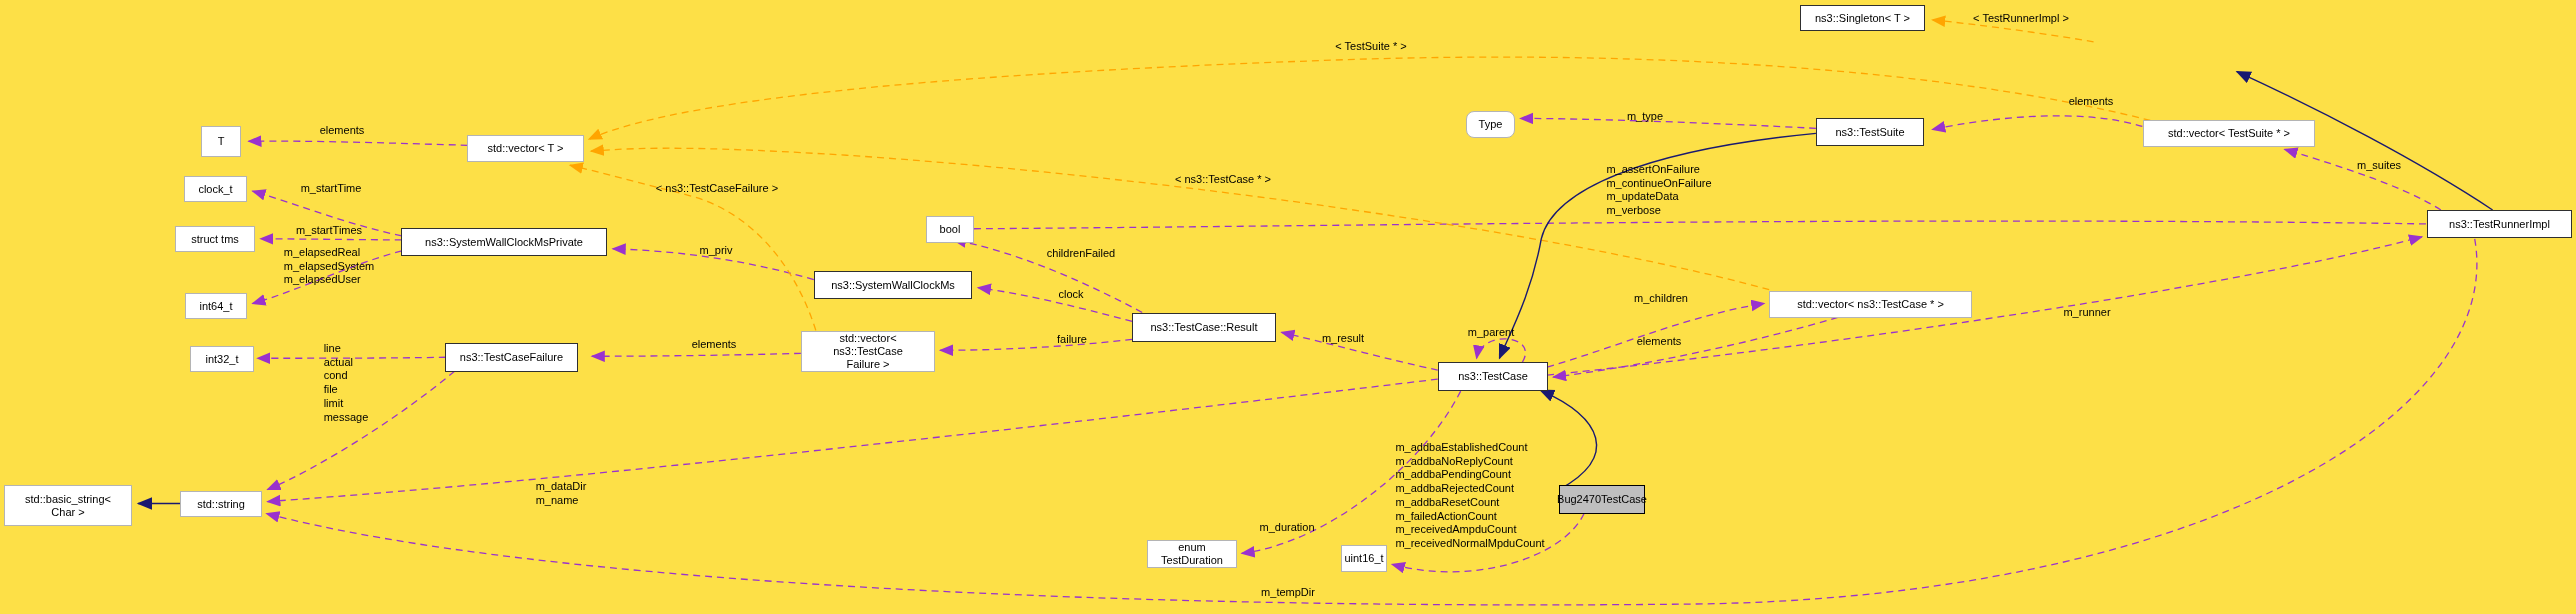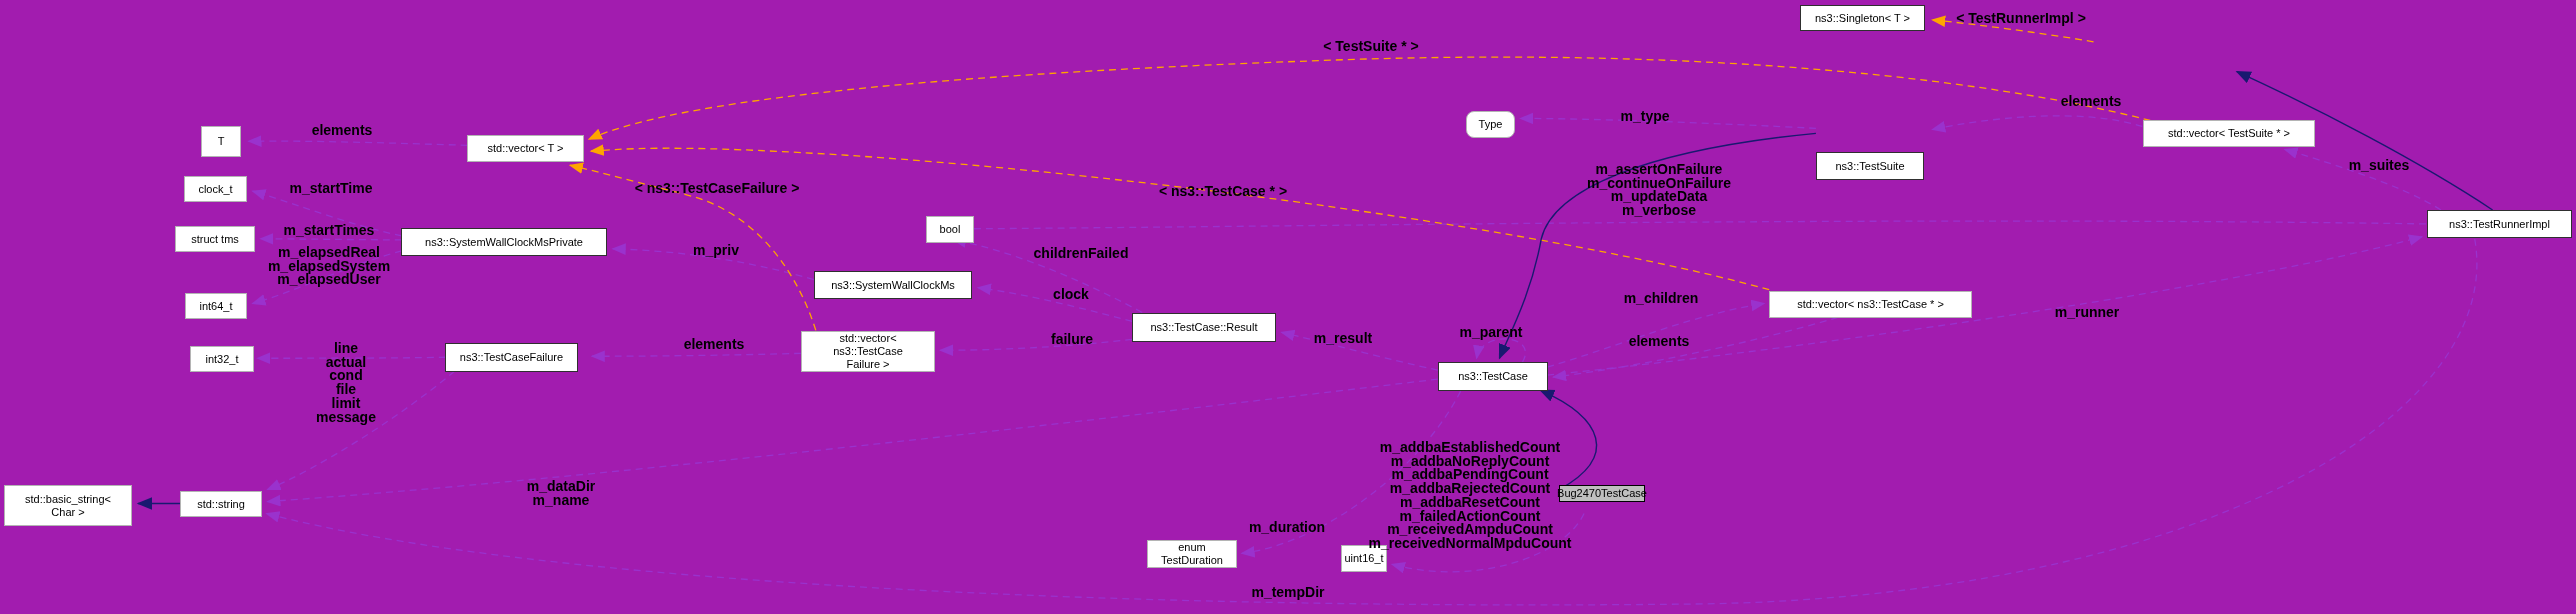--- a/index.html
+++ b/index.html
@@ -1,31 +1,31 @@
 <!DOCTYPE html>
 <html><head>
 <meta charset="utf-8">
 <style>
   html,body{margin:0;padding:0;background:#ffffff;}
   .wrap{
-    position:relative;width:2576px;height:614px;background:#a21caf;
+    position:relative;width:2576px;height:614px;background:#fde047;
     font-family:"Liberation Sans", sans-serif;overflow:hidden;
   }
   svg.edges{position:absolute;left:0;top:0;z-index:1;}
   .node{
     position:absolute;z-index:2;background:#ffffff;border:1px solid #b4b4b4;
     display:flex;align-items:center;justify-content:center;text-align:center;
     font-size:11px;line-height:13px;color:#000;white-space:pre-line;
     box-sizing:border-box;padding:1px 3px;
   }
   .node.doc{border:1.4px solid #2f2f2f;}
   .node.focus{background:#bfbfbf;border:1.6px solid #000000;}
   .elabel{
     position:absolute;z-index:2;transform:translateX(-50%);
-    font-size:14px;line-height:13.7px;color:#000;text-align:center;white-space:pre-line;font-weight:bold;
+    font-size:11px;line-height:13.7px;color:#000;text-align:left;white-space:pre-line;
   }
   .ep{stroke:#9a32cd;stroke-width:1.3;fill:none;stroke-dasharray:7,5;}
   .eo{stroke:#ffa500;stroke-width:1.3;fill:none;stroke-dasharray:7,5;}
   .eb{stroke:#191970;stroke-width:1.4;fill:none;}
 </style>
 </head>
 <body>
 
 <div class="wrap">
 
@@ -73,21 +73,21 @@
     <path class="eo" d="M1777,291 C1560,232 1150,176 850,156 C720,148 650,147 593,152" marker-end="url(#ao)"></path>
 
     <path class="eb" d="M181,506 L138,506" marker-end="url(#ab)"></path>
     <path class="eb" d="M2504,211 C2430,162 2330,110 2247,72" marker-end="url(#ab)"></path>
     <path class="eb" d="M1824,134 C1650,151 1560,191 1548,240 C1538,296 1516,336 1506,360" marker-end="url(#ab)"></path>
     <path class="eb" d="M1566,492 C1626,459 1610,420 1547,392" marker-end="url(#ab)"></path>
   </svg>
 
   <div class="node doc" style="left:1800px;top:5px;width:125px;height:26px;">ns3::Singleton&lt; T &gt;</div>
   <div class="node" style="left:1466px;top:111px;width:49px;height:27px;border-radius:8px;">Type</div>
-  <div class="node doc" style="left:1816px;top:118px;width:108px;height:28px;margin-top:34px;">ns3::TestSuite</div>
+  <div class="node doc" style="left:1816px;top:118px;width:108px;height:28px;">ns3::TestSuite</div>
   <div class="node" style="left:2143px;top:120px;width:172px;height:27px;">std::vector&lt; TestSuite * &gt;</div>
   <div class="node doc" style="left:2427px;top:210px;width:145px;height:28px;">ns3::TestRunnerImpl</div>
   <div class="node" style="left:201px;top:126px;width:40px;height:31px;">T</div>
   <div class="node" style="left:467px;top:135px;width:117px;height:27px;">std::vector&lt; T &gt;</div>
   <div class="node" style="left:184px;top:176px;width:63px;height:26px;">clock_t</div>
   <div class="node" style="left:175px;top:226px;width:80px;height:26px;">struct tms</div>
   <div class="node doc" style="left:401px;top:228px;width:206px;height:28px;">ns3::SystemWallClockMsPrivate</div>
   <div class="node" style="left:185px;top:293px;width:62px;height:26px;">int64_t</div>
   <div class="node doc" style="left:814px;top:271px;width:158px;height:28px;">ns3::SystemWallClockMs</div>
   <div class="node" style="left:898px;top:216px;width:48px;height:27px;margin-left:28px;">bool</div>
@@ -96,35 +96,35 @@
 Failure &gt;</div>
   <div class="node doc" style="left:445px;top:343px;width:133px;height:29px;">ns3::TestCaseFailure</div>
   <div class="node" style="left:190px;top:346px;width:64px;height:26px;">int32_t</div>
   <div class="node doc" style="left:1438px;top:362px;width:110px;height:29px;">ns3::TestCase</div>
   <div class="node" style="left:1769px;top:291px;width:203px;height:27px;">std::vector&lt; ns3::TestCase * &gt;</div>
   <div class="node" style="left:4px;top:485px;width:128px;height:41px;">std::basic_string&lt;
 Char &gt;</div>
   <div class="node" style="left:180px;top:491px;width:82px;height:26px;">std::string</div>
   <div class="node" style="left:1147px;top:540px;width:90px;height:28px;">enum TestDuration</div>
   <div class="node" style="left:1341px;top:545px;width:46px;height:27px;">uint16_t</div>
-  <div class="node focus" style="left:1559px;top:485px;width:86px;height:17px;">Bug2470TestCase</div>
+  <div class="node focus" style="left:1559px;top:485px;width:86px;height:29px;">Bug2470TestCase</div>
 
   <div class="elabel" style="left:1371px;top:40px;">&lt; TestSuite * &gt;</div>
   <div class="elabel" style="left:2021px;top:12px;">&lt; TestRunnerImpl &gt;</div>
   <div class="elabel" style="left:1645px;top:110px;">m_type</div>
   <div class="elabel" style="left:2091px;top:95px;">elements</div>
   <div class="elabel" style="left:2379px;top:159px;">m_suites</div>
   <div class="elabel" style="left:342px;top:124px;">elements</div>
   <div class="elabel" style="left:331px;top:182px;">m_startTime</div>
   <div class="elabel" style="left:329px;top:224px;">m_startTimes</div>
   <div class="elabel" style="left:329px;top:246px;">m_elapsedReal
 m_elapsedSystem
 m_elapsedUser</div>
   <div class="elabel" style="left:717px;top:182px;">&lt; ns3::TestCaseFailure &gt;</div>
-  <div class="elabel" style="left:1223px;top:173px;margin-top:12px;">&lt; ns3::TestCase * &gt;</div>
+  <div class="elabel" style="left:1223px;top:173px;">&lt; ns3::TestCase * &gt;</div>
   <div class="elabel" style="left:716px;top:244px;">m_priv</div>
   <div class="elabel" style="left:1081px;top:247px;">childrenFailed</div>
   <div class="elabel" style="left:1071px;top:288px;">clock</div>
   <div class="elabel" style="left:1072px;top:333px;">failure</div>
   <div class="elabel" style="left:1343px;top:332px;">m_result</div>
   <div class="elabel" style="left:1491px;top:326px;">m_parent</div>
   <div class="elabel" style="left:1661px;top:292px;">m_children</div>
   <div class="elabel" style="left:1659px;top:335px;">elements</div>
   <div class="elabel" style="left:2057px;top:306px;margin-left:30px;">m_runner</div>
   <div class="elabel" style="left:1659px;top:163px;">m_assertOnFailure

